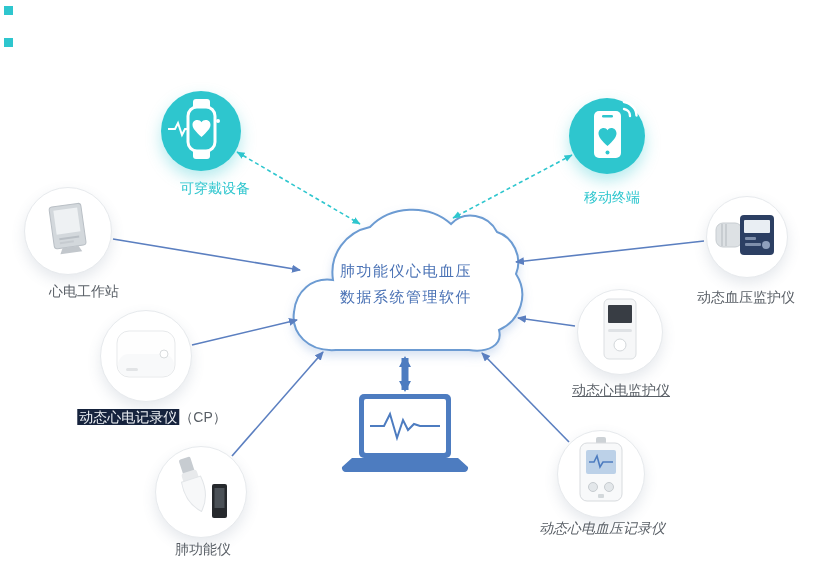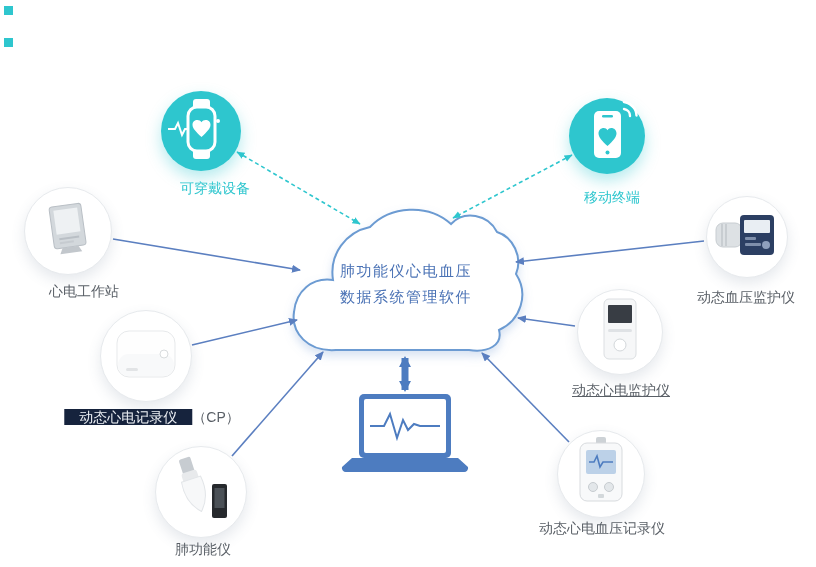--- a/index.html
+++ b/index.html
@@ -4,21 +4,21 @@
 <style>
   html,body{margin:0;padding:0;background:#fff;}
   .stage{position:relative;width:816px;height:567px;background:#ffffff;overflow:hidden;
          font-family:"Liberation Sans","DejaVu Sans",sans-serif;}
   .layer{position:absolute;left:0;top:0;width:816px;height:567px;}
   .node{position:absolute;border-radius:50%;display:flex;align-items:center;justify-content:center;box-sizing:border-box;z-index:3;}
   .device-node{background:#ffffff;border:1px solid #e7eaed;box-shadow:0 6px 14px rgba(80,100,130,.14);}
   .teal-node{background:#2ec6ce;box-shadow:0 7px 15px rgba(46,198,206,.35);}
   .label{position:absolute;transform:translateX(-50%);font-size:14px;color:#595f66;white-space:nowrap;z-index:4;}
   .label.teal{color:#2ec6ce;}
-  .hl{background:#16233d;color:#eef1f5;padding:0 15px;}
+  .hl{background:#16233d;color:#eef1f5;padding:0 2px;}
   .cloud-text{position:absolute;left:406px;transform:translateX(-50%);color:#4a72b5;font-size:15px;
               letter-spacing:1.5px;white-space:nowrap;z-index:4;}
   .laptop{position:absolute;left:340px;top:394px;width:130px;height:82px;z-index:3;}
   .dot{position:absolute;width:9px;height:9px;background:#2ec6ce;z-index:5;}
 </style>
 </head>
 <body>
 
 <div class="stage">
 
@@ -174,21 +174,21 @@
         <rect x="25" y="0" width="10" height="8" rx="2" fill="#cdd2d6"></rect>
         <rect x="9" y="6" width="42" height="58" rx="7" fill="#f8f9fa" stroke="#d8dbde"></rect>
         <rect x="15" y="13" width="30" height="24" rx="2" fill="#bcd1e8"></rect>
         <polyline points="18,25 23,25 26,19 29,30 32,25 42,25" fill="none" stroke="#4d7cc0" stroke-width="1.6"></polyline>
         <circle cx="22" cy="50" r="4.5" fill="#e3e7ea" stroke="#c7ccd0"></circle>
         <circle cx="38" cy="50" r="4.5" fill="#e3e7ea" stroke="#c7ccd0"></circle>
         <rect x="27" y="57" width="6" height="4" rx="1" fill="#d3d8db"></rect>
       </svg>
     </span>
   </div>
-  <div class="label" style="left:602px;top:520px;">动态心电血压记录仪</div>
+  <div class="label" style="left:602px;top:520px;font-style:italic;">动态心电血压记录仪</div>
 
   <div class="laptop">
     <svg width="130" height="82" viewBox="0 0 130 82">
       <rect x="19" y="0" width="92" height="64" rx="5" fill="#4d7cc0"></rect>
       <rect x="24" y="5" width="82" height="54" rx="2" fill="#ffffff"></rect>
       <polyline points="30,32 44,32 50,20 57,44 63,26 68,36 74,30 80,32 100,32" fill="none" stroke="#4d7cc0" stroke-width="2"></polyline>
       <path d="M12 64 H118 L128 73 A4 4 0 0 1 124 78 H6 A4 4 0 0 1 2 73 Z" fill="#4d7cc0"></path>
     </svg>
   </div>
 

